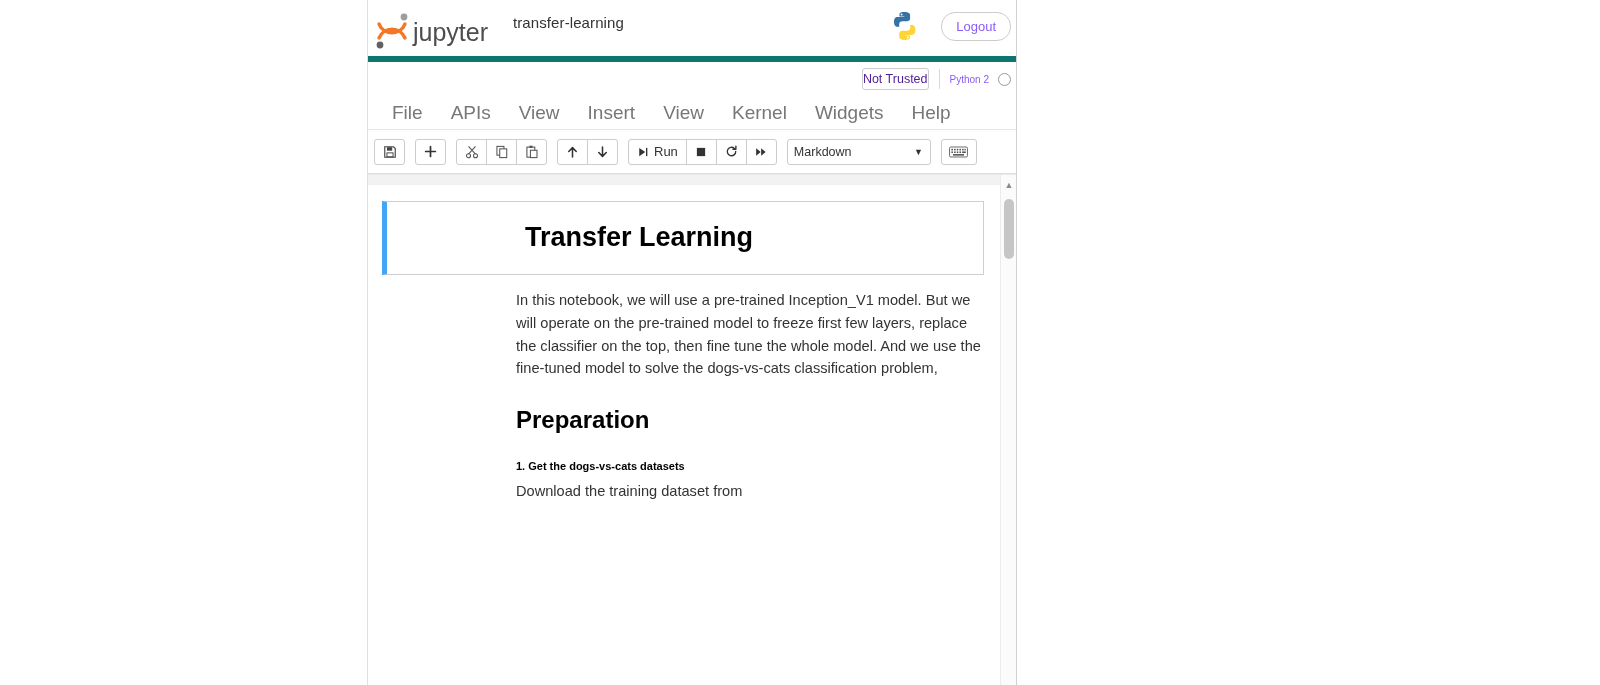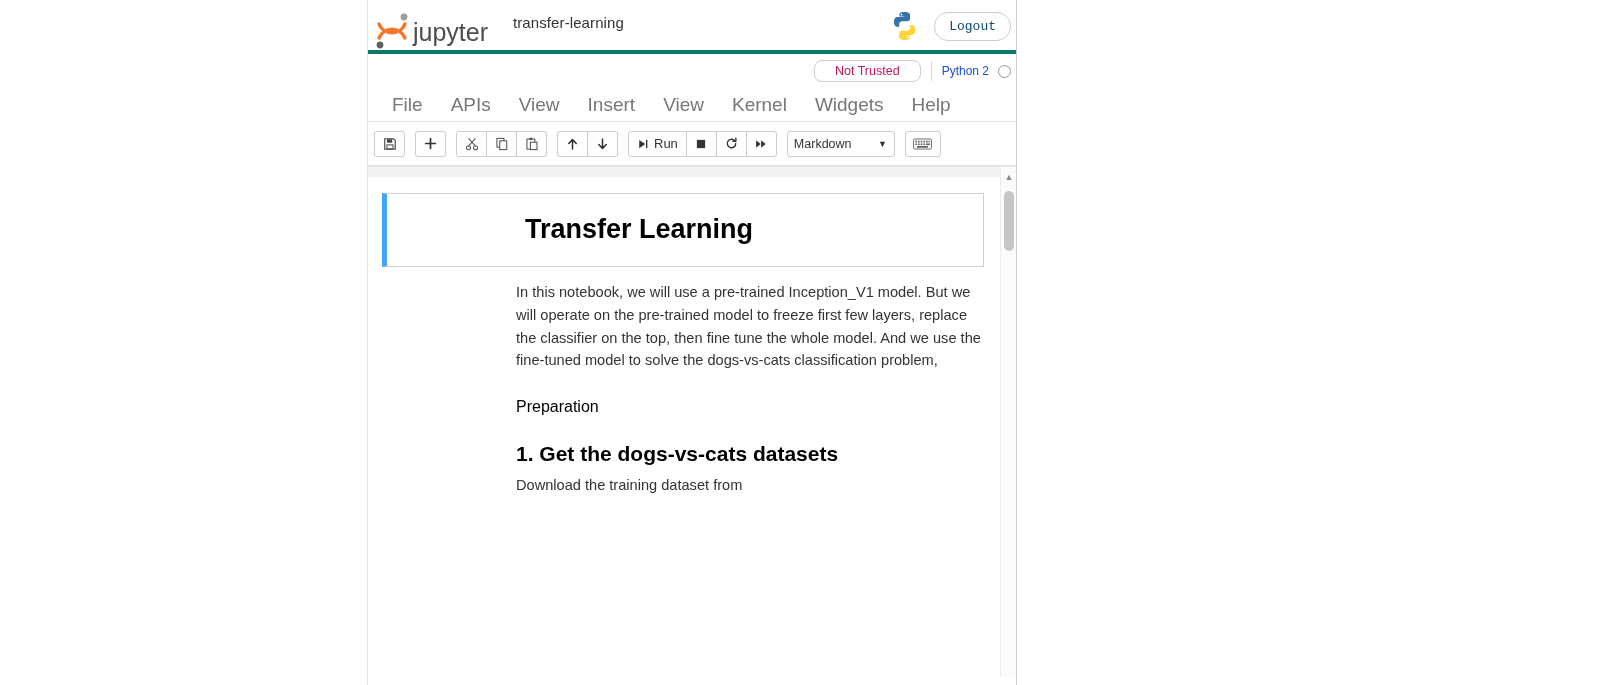--- a/index.html
+++ b/index.html
@@ -28,22 +28,22 @@
     height: 685px;
     background: #ffffff;
     border-left: 1px solid #e0e0e0;
     border-right: 1px solid #d0d0d0;
     overflow: hidden;
   }
 
   
   .nb-header {
     position: relative;
-    height: 54px;
-    border-bottom: 4px solid #0f766e;
+    height: 62px;
+    border-bottom: 6px solid #0f766e;
     background: #ffffff;
   }
 
   .logo {
     position: absolute;
     left: 5px;
     top: 12px;
     width: 130px;
     height: 38px;
     display: flex;
@@ -68,63 +68,63 @@
     width: 34px;
     height: 34px;
   }
 
   .logout-btn {
     position: absolute;
     right: 5px;
     top: 12px;
     padding: 6px 14px;
     font-size: 13px;
-    color: #0c4a6e;
+    color: #8b5cf6;
     background: #ffffff;
     border: 1px solid #cccccc;
     border-radius: 14px;
     cursor: pointer;
-    font-family: Liberation Mono, monospace;
+    font-family: Liberation Sans, sans-serif;
   }
 
   
   .nb-menubar-container {
     position: relative;
     height: 68px;
     background: #ffffff;
     border-bottom: 1px solid #e7e7e7;
   }
 
   .trust-row {
     position: absolute;
     right: 5px;
     top: 5px;
     display: flex;
     align-items: center;
     height: 24px;
   }
   .trust-badge {
     font-size: 12.5px;
-    color: #be185d;
+    color: #4c1d95;
     background: #ffffff;
     border: 1px solid #cccccc;
-    border-radius: 8px;
-    padding: 3px 20px;
+    border-radius: 3px;
+    padding: 3px 0;
     cursor: pointer;
     font-family: "Liberation Sans", sans-serif;
   }
   .menu-sep {
     width: 1px;
     height: 20px;
     background: #d8d8d8;
     margin: 0 10px;
   }
   .kernel-name {
-    font-size: 12px;
-    color: #1d4ed8;
+    font-size: 10px;
+    color: #8b5cf6;
     font-family: "Liberation Sans", sans-serif;
   }
   .kernel-indicator {
     width: 13px;
     height: 13px;
     border: 1.6px solid #999999;
     border-radius: 50%;
     margin-left: 9px;
     background: transparent;
   }
@@ -181,21 +181,21 @@
   }
   .tb-group .tb-btn:last-child {
     border-top-right-radius: 3px;
     border-bottom-right-radius: 3px;
   }
   .tb-btn.run { min-width: auto; padding: 0 8px; gap: 5px; }
   .tb-btn svg { display: block; }
 
   .cell-type-select {
     height: 26px;
-    width: 108px;
+    width: 144px;
     border: 1px solid #cccccc;
     border-radius: 3px;
     background: #ffffff;
     font-size: 12.5px;
     color: #333333;
     padding-left: 6px;
     position: relative;
     display: flex;
     align-items: center;
     cursor: pointer;
@@ -246,28 +246,28 @@
   }
 
   h1.nb-h1 {
     font-size: 27px;
     font-weight: bold;
     color: #000000;
     margin: 8px 0 4px 0;
     font-family: "Liberation Sans", sans-serif;
   }
   h2.nb-h2 {
-    font-size: 16px;
-    font-weight: normal;
+    font-size: 24px;
+    font-weight: bold;
     color: #000000;
     margin: 26px 0 10px 0;
     font-family: "Liberation Sans", sans-serif;
   }
   h3.nb-h3 {
-    font-size: 21px;
+    font-size: 11px;
     font-weight: bold;
     color: #000000;
     margin: 26px 0 8px 0;
     font-family: "Liberation Sans", sans-serif;
   }
   p.nb-p {
     font-size: 14.6px;
     line-height: 1.56;
     color: #333333;
     margin: 0 0 15px 0;

